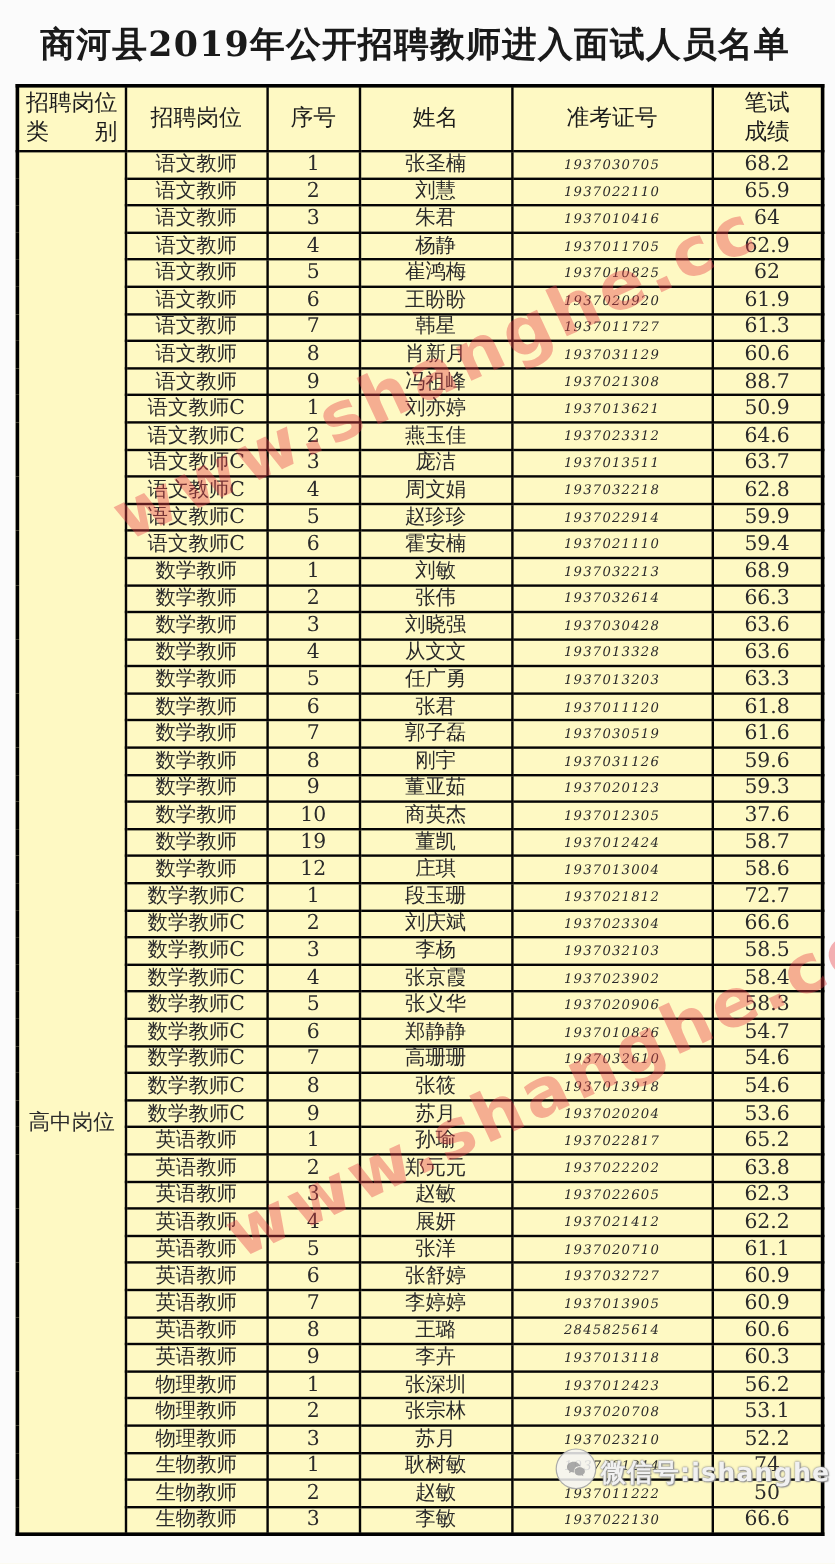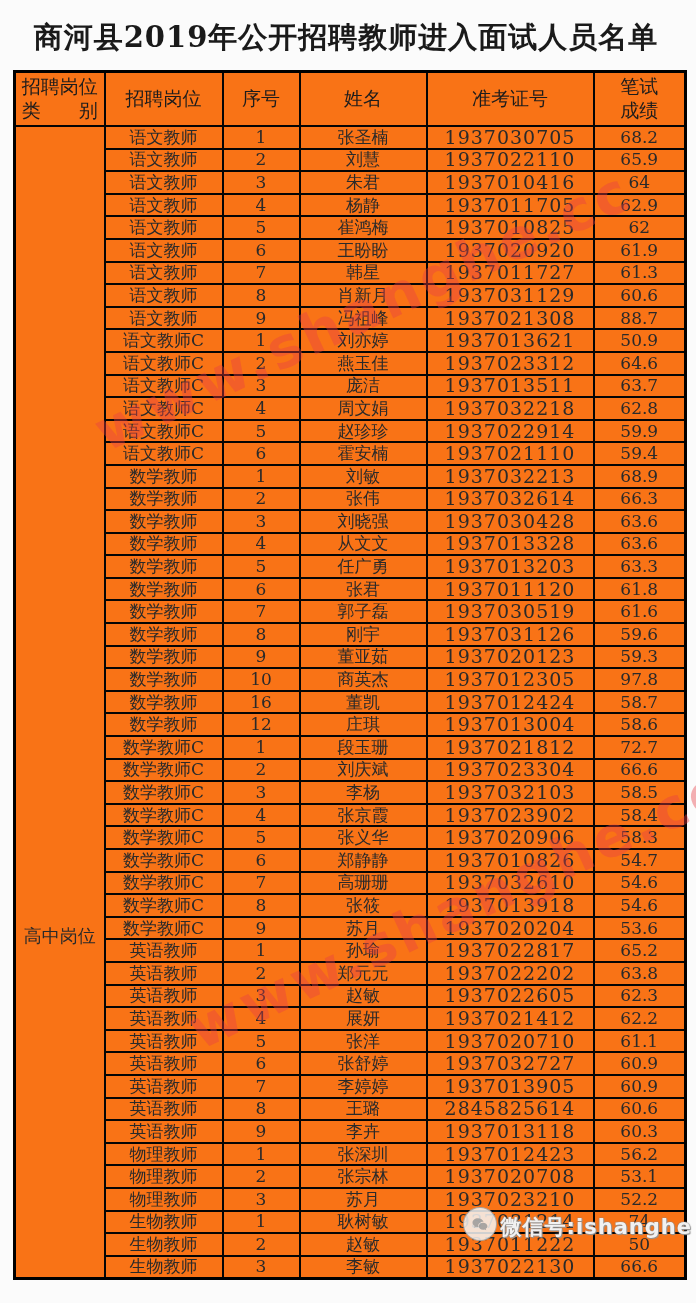--- a/index.html
+++ b/index.html
@@ -20,21 +20,21 @@
     letter-spacing:1px;
     color:#1a1a1a;
     white-space:nowrap;
   }
   table.roster{
     border-collapse:collapse;
     table-layout:fixed;
     margin:12px 0 0 13px;
     width:671px;
     border:3px solid #000;
-    background:#f97316;
+    background:#fef9c3;
   }
   .roster th,.roster td{
     border:2px solid #050505;
     padding:0;
     text-align:center;
     vertical-align:middle;
     overflow:hidden;
     white-space:nowrap;
   }
   .roster th{
@@ -49,21 +49,21 @@
     font-size:17px;
     line-height:1;
     color:#2a2a2a;
   }
   col.w-cat{width:90px;}
   col.w-post{width:118px;}
   col.w-no{width:77px;}
   col.w-name{width:127px;}
   col.w-ticket{width:167px;}
   col.w-score{width:92px;}
-  td.c-ticket{letter-spacing:1px;font-size:19px;}
+  td.c-ticket{letter-spacing:1px;font-size:11px;font-style:italic;}
   td.c-cat{position:relative;border-radius:12px;}
   td.c-cat span{
     position:absolute;left:50%;top:70.3%;
     transform:translate(-50%,-50%);
     font-size:18px;color:#2a2a2a;white-space:nowrap;
   }
   .hdr-2line{display:block;line-height:1.25;}
   .hdr-justify{
     display:flex;justify-content:space-between;
     width:76px;margin:0 auto;line-height:1.25;
@@ -310,25 +310,25 @@
     <td class="c-no">9</td>
     <td class="c-name">董亚茹</td>
     <td class="c-ticket">1937020123</td>
     <td class="c-score">59.3</td>
   </tr>
         <tr>
     <td class="c-post">数学教师</td>
     <td class="c-no">10</td>
     <td class="c-name">商英杰</td>
     <td class="c-ticket">1937012305</td>
-    <td class="c-score">97.8</td>
-  </tr>
-        <tr>
-    <td class="c-post">数学教师</td>
-    <td class="c-no">16</td>
+    <td class="c-score">37.6</td>
+  </tr>
+        <tr>
+    <td class="c-post">数学教师</td>
+    <td class="c-no">19</td>
     <td class="c-name">董凯</td>
     <td class="c-ticket">1937012424</td>
     <td class="c-score">58.7</td>
   </tr>
         <tr>
     <td class="c-post">数学教师</td>
     <td class="c-no">12</td>
     <td class="c-name">庄琪</td>
     <td class="c-ticket">1937013004</td>
     <td class="c-score">58.6</td>

